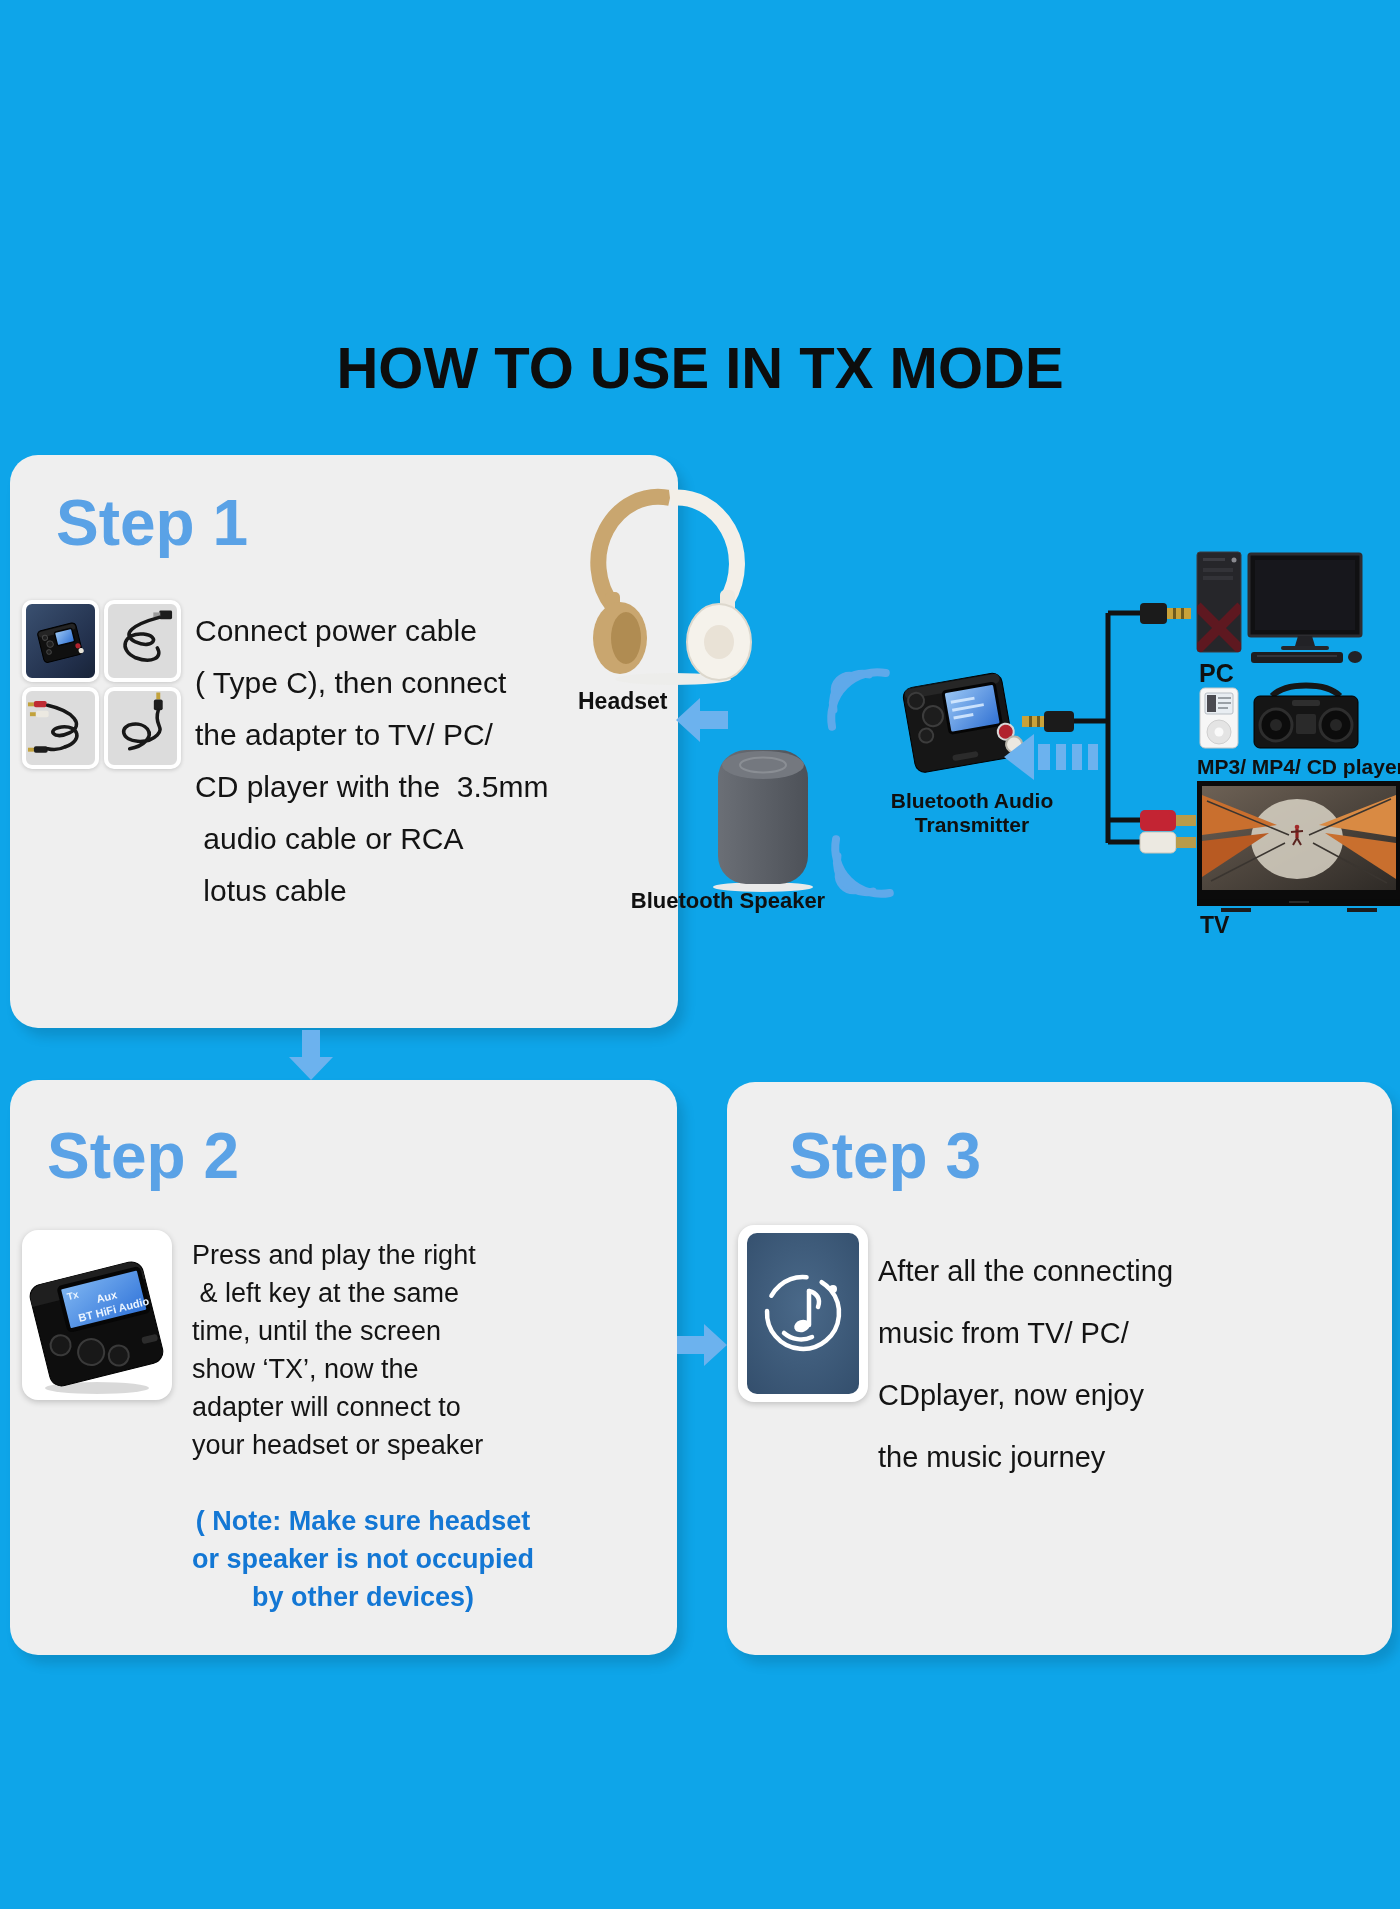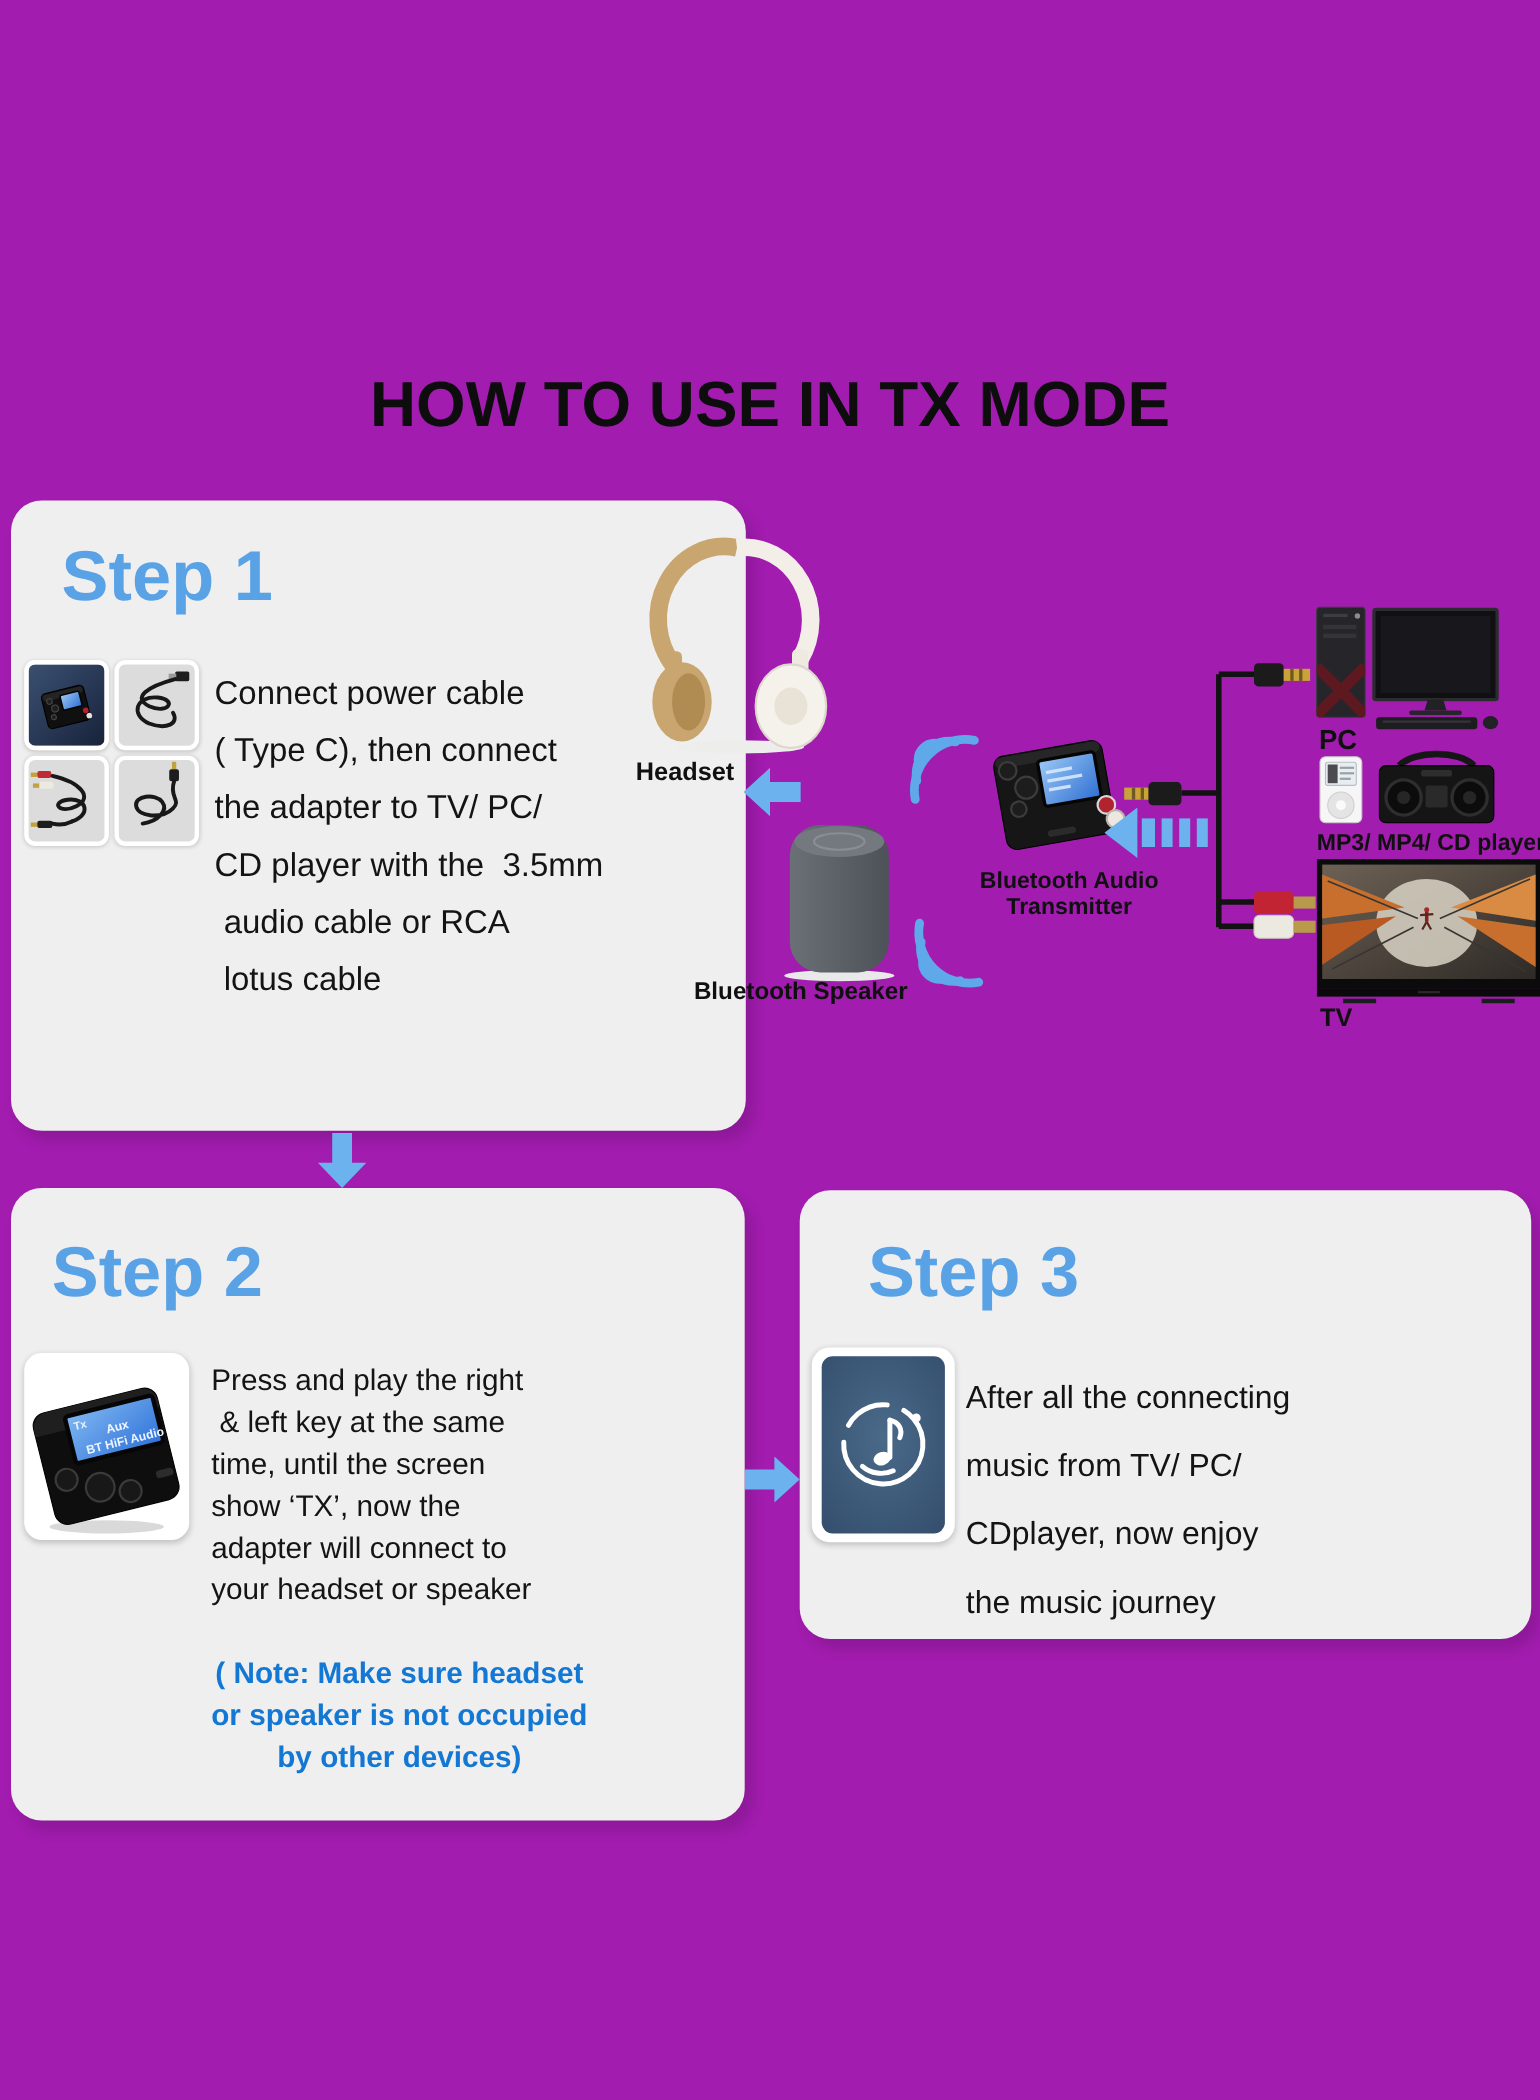--- a/index.html
+++ b/index.html
@@ -1,25 +1,25 @@
 <!DOCTYPE html>
 <html><head>
 <meta charset="utf-8">
 <style>
   html,body{margin:0;padding:0;background:#ffffff;}
-  #page{position:relative;width:1400px;height:1909px;background:#a21caf;overflow:hidden;
+  #page{position:relative;width:1400px;height:1909px;background:#0ea5e9;overflow:hidden;
         font-family:"Liberation Sans", sans-serif;}
   .abs{position:absolute;}
   #page-title{left:0;right:0;top:334px;text-align:center;font-size:58px;font-weight:700;
               color:#0d0d0d;letter-spacing:0px;}
   .panel{position:absolute;background:#efefef;border-radius:28px;
          box-shadow:7px 9px 12px rgba(0,0,0,.13);}
   #panel1{left:10px;top:455px;width:668px;height:573px;}
   #panel2{left:10px;top:1080px;width:667px;height:575px;}
-  #panel3{left:727px;top:1082px;width:665px;height:408px;}
+  #panel3{left:727px;top:1082px;width:665px;height:573px;}
   .step-heading{position:absolute;font-size:64px;font-weight:700;color:#5aa2e6;line-height:1;}
   #panel1 .step-heading{left:46px;top:36px;}
   #panel2 .step-heading{left:37px;top:44px;}
   #panel3 .step-heading{left:62px;top:42px;}
   .body1{position:absolute;left:185px;top:150px;font-size:30px;line-height:52px;color:#141414;}
   .body1 div, .body2 div, .note2 div, .body3 div{white-space:pre;}
   .body2{position:absolute;left:182px;top:156px;font-size:27px;line-height:38px;color:#141414;}
   .note2{position:absolute;left:182px;top:422px;font-size:27px;line-height:38px;
          font-weight:700;color:#1377d4;text-align:center;}
   .body3{position:absolute;left:151px;top:158px;font-size:29px;line-height:62px;color:#141414;}

